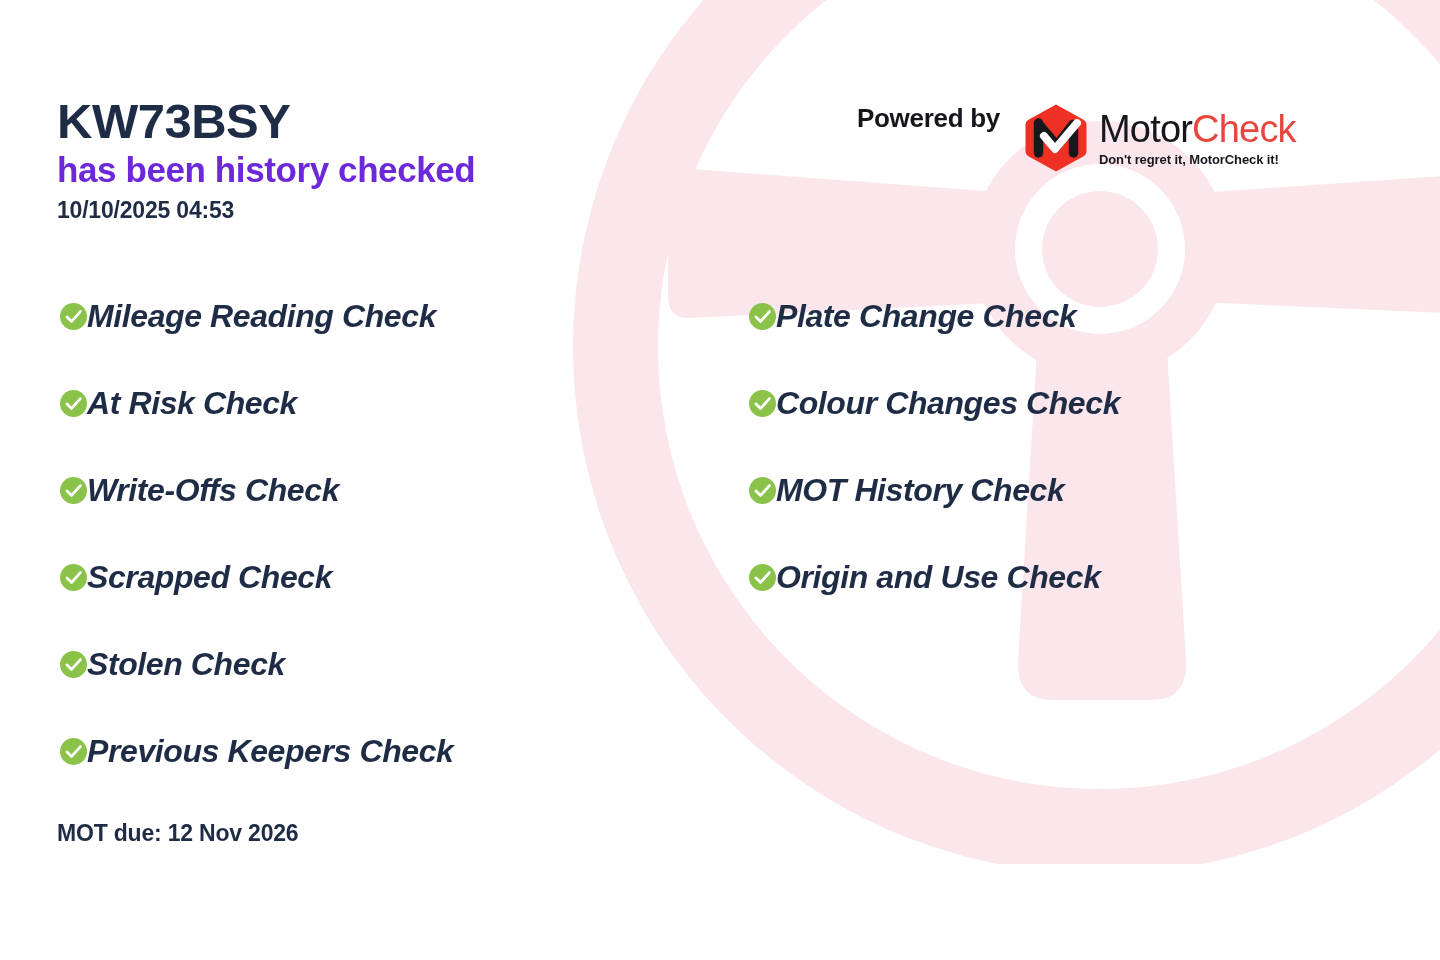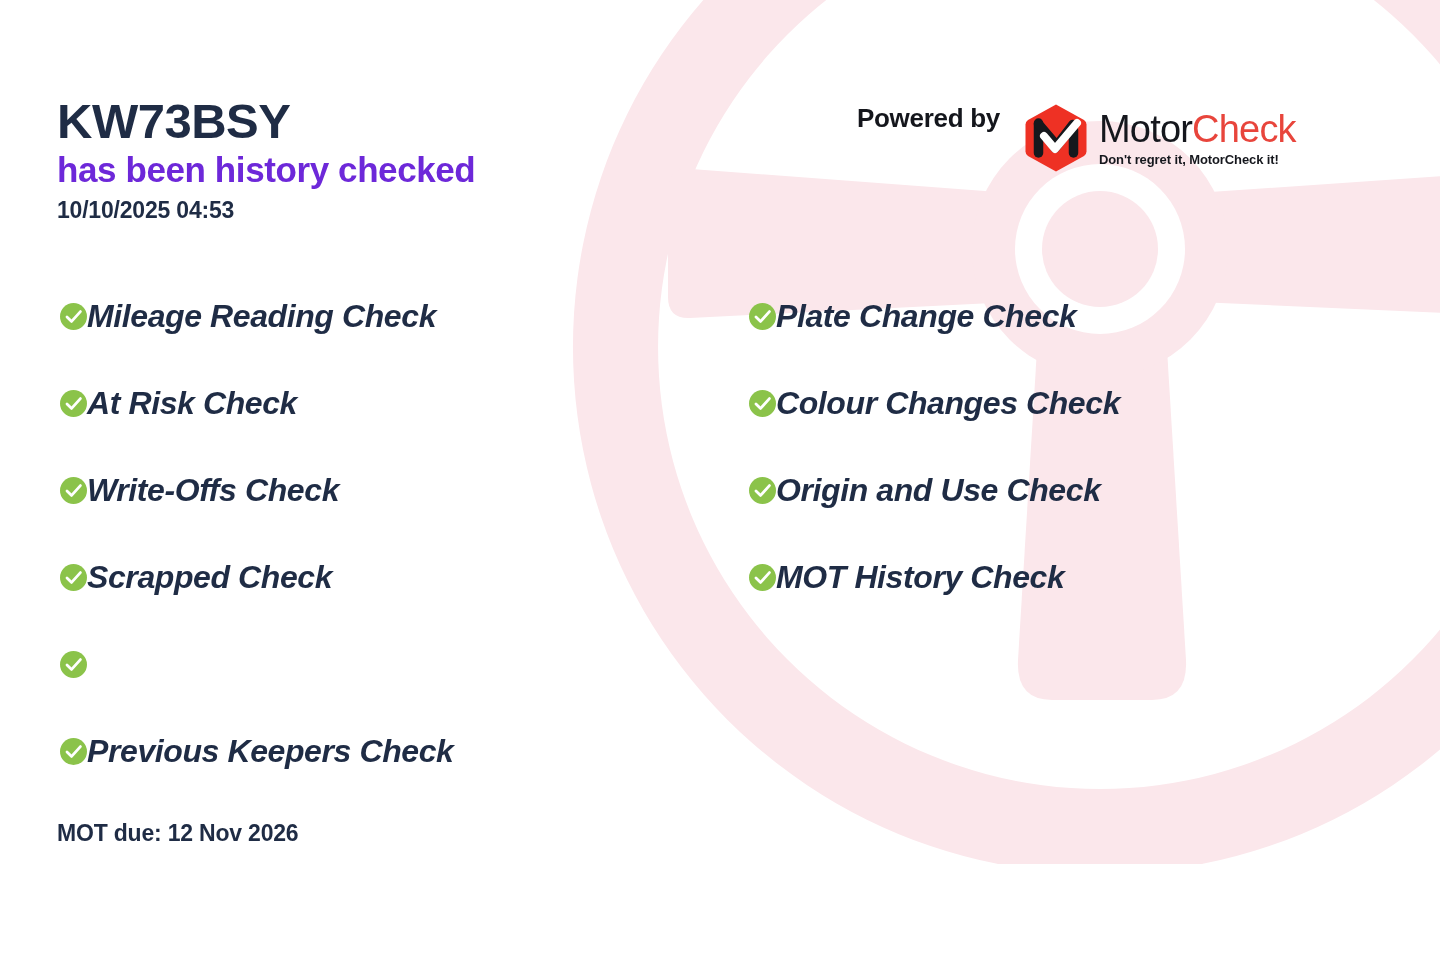--- a/index.html
+++ b/index.html
@@ -247,20 +247,21 @@
         <path d="M7 14 L11.6 18.4 L20.4 8.6" stroke="#ffffff" stroke-width="2.8" fill="none" stroke-linecap="round" stroke-linejoin="round"></path>
       </svg>
       <span class="check-label">Scrapped Check</span>
     </div>
 
     <div class="check-item">
       <svg class="check-icon" viewBox="0 0 27 27" aria-hidden="true">
         <circle cx="13.5" cy="13.5" r="13.5" fill="#8bc34a"></circle>
         <path d="M7 14 L11.6 18.4 L20.4 8.6" stroke="#ffffff" stroke-width="2.8" fill="none" stroke-linecap="round" stroke-linejoin="round"></path>
       </svg>
+      <span class="check-label">Stolen Check</span>
     </div>
 
     <div class="check-item">
       <svg class="check-icon" viewBox="0 0 27 27" aria-hidden="true">
         <circle cx="13.5" cy="13.5" r="13.5" fill="#8bc34a"></circle>
         <path d="M7 14 L11.6 18.4 L20.4 8.6" stroke="#ffffff" stroke-width="2.8" fill="none" stroke-linecap="round" stroke-linejoin="round"></path>
       </svg>
       <span class="check-label">Previous Keepers Check</span>
     </div>
 
@@ -282,28 +283,28 @@
         <path d="M7 14 L11.6 18.4 L20.4 8.6" stroke="#ffffff" stroke-width="2.8" fill="none" stroke-linecap="round" stroke-linejoin="round"></path>
       </svg>
       <span class="check-label">Colour Changes Check</span>
     </div>
 
     <div class="check-item">
       <svg class="check-icon" viewBox="0 0 27 27" aria-hidden="true">
         <circle cx="13.5" cy="13.5" r="13.5" fill="#8bc34a"></circle>
         <path d="M7 14 L11.6 18.4 L20.4 8.6" stroke="#ffffff" stroke-width="2.8" fill="none" stroke-linecap="round" stroke-linejoin="round"></path>
       </svg>
+      <span class="check-label">MOT History Check</span>
+    </div>
+
+    <div class="check-item">
+      <svg class="check-icon" viewBox="0 0 27 27" aria-hidden="true">
+        <circle cx="13.5" cy="13.5" r="13.5" fill="#8bc34a"></circle>
+        <path d="M7 14 L11.6 18.4 L20.4 8.6" stroke="#ffffff" stroke-width="2.8" fill="none" stroke-linecap="round" stroke-linejoin="round"></path>
+      </svg>
       <span class="check-label">Origin and Use Check</span>
     </div>
 
-    <div class="check-item">
-      <svg class="check-icon" viewBox="0 0 27 27" aria-hidden="true">
-        <circle cx="13.5" cy="13.5" r="13.5" fill="#8bc34a"></circle>
-        <path d="M7 14 L11.6 18.4 L20.4 8.6" stroke="#ffffff" stroke-width="2.8" fill="none" stroke-linecap="round" stroke-linejoin="round"></path>
-      </svg>
-      <span class="check-label">MOT History Check</span>
-    </div>
-
   </div>
 
   <div id="mot-due-line">MOT due: 12 Nov 2026</div>
 
 </div>
 
 </body></html>

